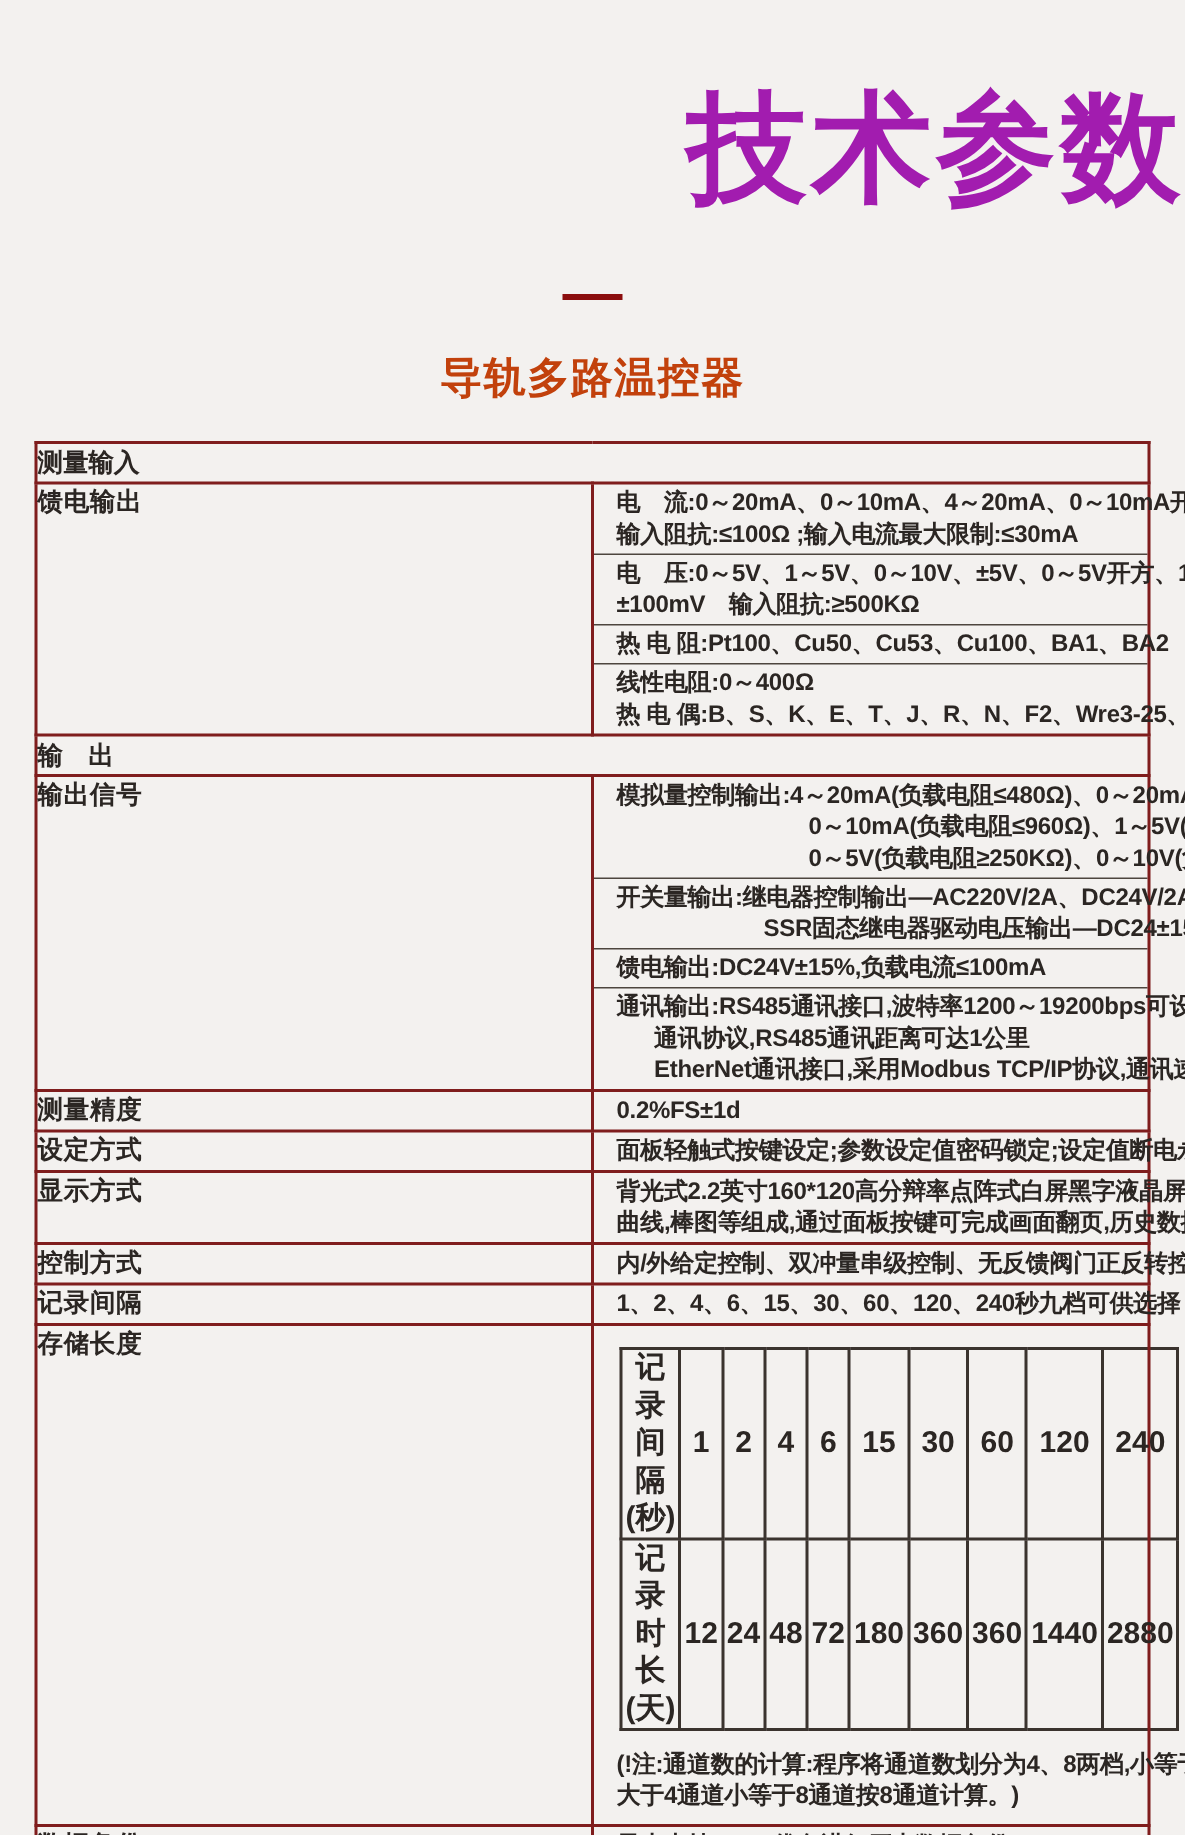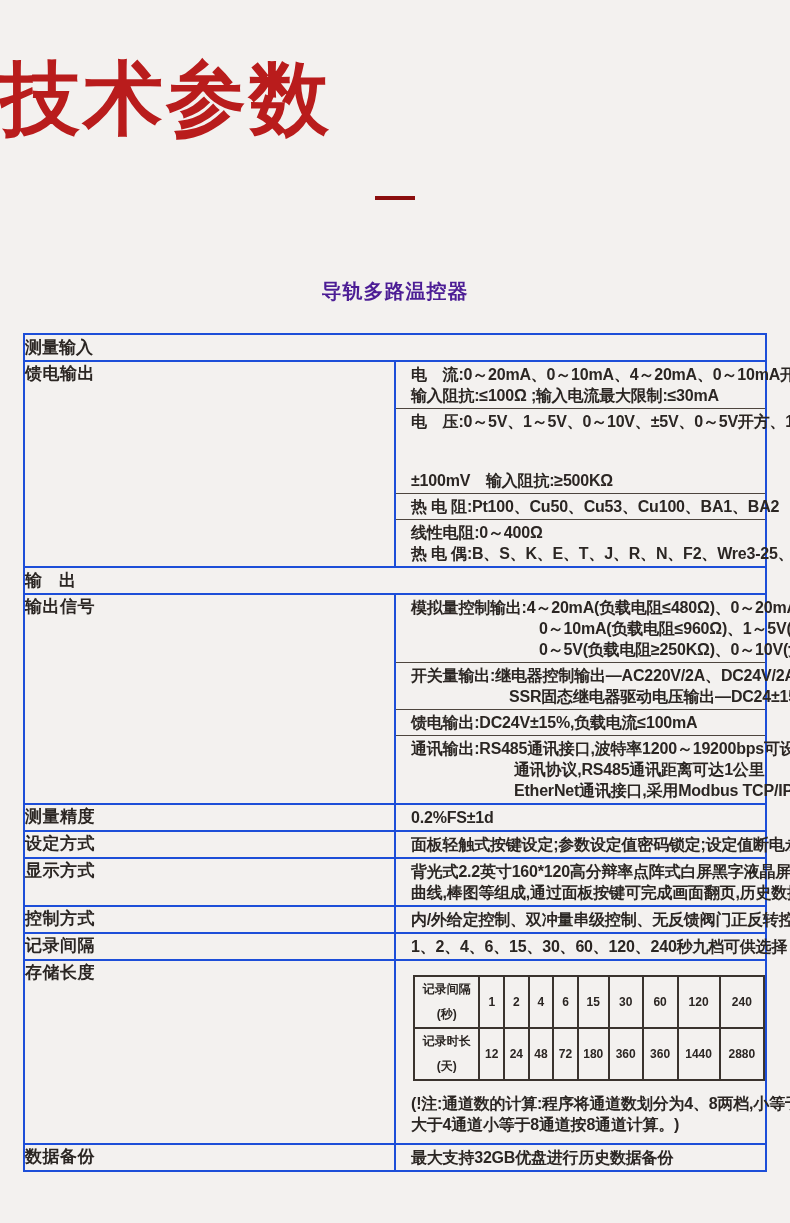--- a/index.html
+++ b/index.html
@@ -1,41 +1,41 @@
 <!DOCTYPE html>
 <html><head>
 <meta charset="utf-8">
 <style>
   html,body{margin:0;padding:0;background:#f3f1ef;}
   body{width:790px;font-family:"Liberation Sans","DejaVu Sans",sans-serif;color:#2b2623;
        -webkit-font-smoothing:antialiased;}
   .page{width:790px;overflow:hidden;}
-  .title{margin-top:44px;text-align:left;font-size:80px;line-height:110px;font-weight:900;
-         letter-spacing:3px;color:#b91c1c;}
+  .title{margin-top:44px;text-align:right;font-size:80px;line-height:110px;font-weight:900;
+         letter-spacing:3px;color:#a21caf;}
   .dash{width:40px;height:4px;margin:42px auto 0 auto;}
-  .subtitle{margin-top:75px;text-align:center;font-size:20px;line-height:32px;font-weight:bold;
-            letter-spacing:1px;color:#4c1d95;}
+  .subtitle{margin-top:36px;text-align:center;font-size:28px;line-height:32px;font-weight:bold;
+            letter-spacing:1px;color:#c2410c;}
   table.spec{width:744px;margin:26px auto 0 auto;border-collapse:collapse;table-layout:fixed;
              background:transparent;}
-  table.spec td{border:2px solid #1d4ed8;padding:0;vertical-align:top;}
+  table.spec td{border:2px solid #7f1d1d;padding:0;vertical-align:top;}
   td.sec{font-size:17px;font-weight:bold;line-height:25px;padding:1px 0 1px 14px;}
   td.lbl{width:103px;font-size:17px;font-weight:bold;line-height:23px;padding:2px 0 2px 14px;
          letter-spacing:0.5px;}
   td.val{padding:0;}
   .sub{padding:2px 0;}
   .bt{border-top:1px solid #4d453e;}
   .ln{font-size:16px;font-weight:bold;line-height:21px;padding-left:15px;white-space:nowrap;
       letter-spacing:-0.2px;}
-  .ind-a{margin-top:38px;}   
+  .ind-a{}   
   .ind-b{padding-left:143px;}  
   .ind-c{padding-left:113px;}  
-  .ind-d{padding-left:118px;}   
+  .ind-d{padding-left:40px;}   
   
   table.rec{border-collapse:collapse;margin:14px 0 0 17px;}
-  table.rec td{border:2px solid #3a332e;font-size:12px;font-weight:bold;line-height:25px;
+  table.rec td{border:2px solid #3a332e;font-size:20px;font-weight:bold;line-height:25px;
                text-align:center;vertical-align:middle;padding:0 2px;}
   td.rlbl{width:100px;text-align:left;padding-left:8px;}
   .c1{width:24px}.c2{width:24px}.c3{width:24px}.c4{width:24px}.c5{width:30px}
   .c6{width:36px}.c7{width:38px}.c8{width:46px}.c9{width:50px}
   .note{margin:12px 0 8px 0;}
 </style>
 </head>
 <body>
 
 <div class="page">

